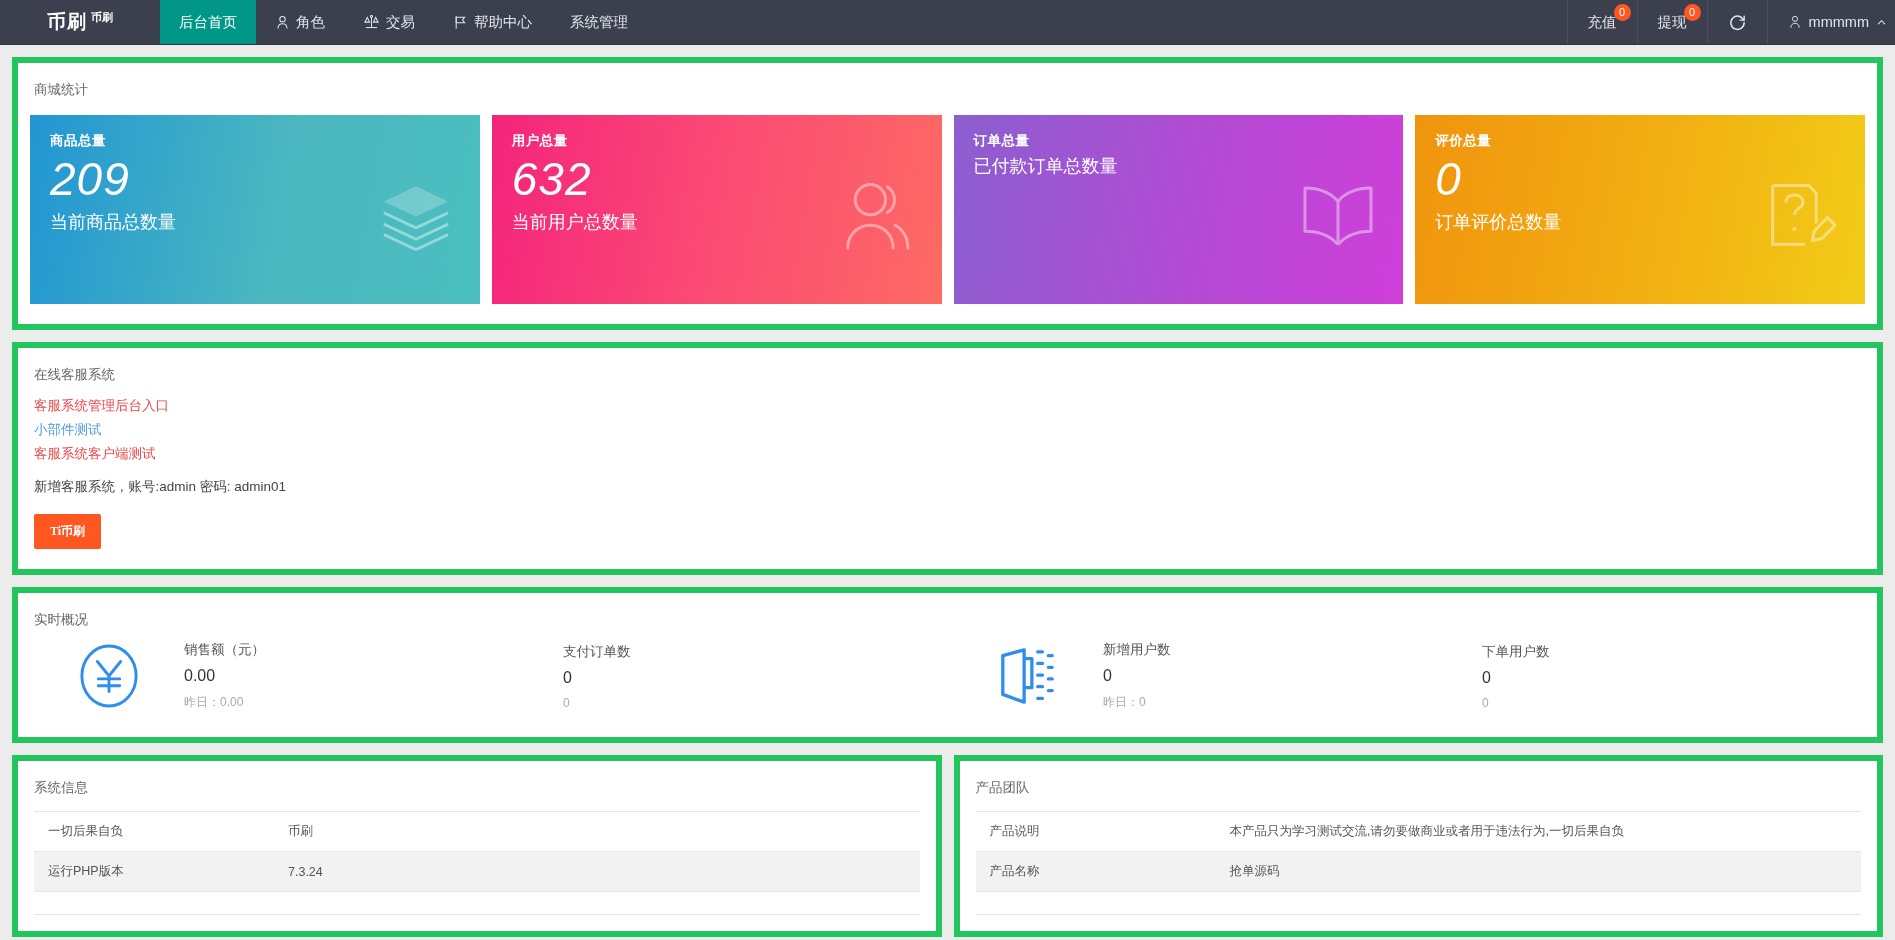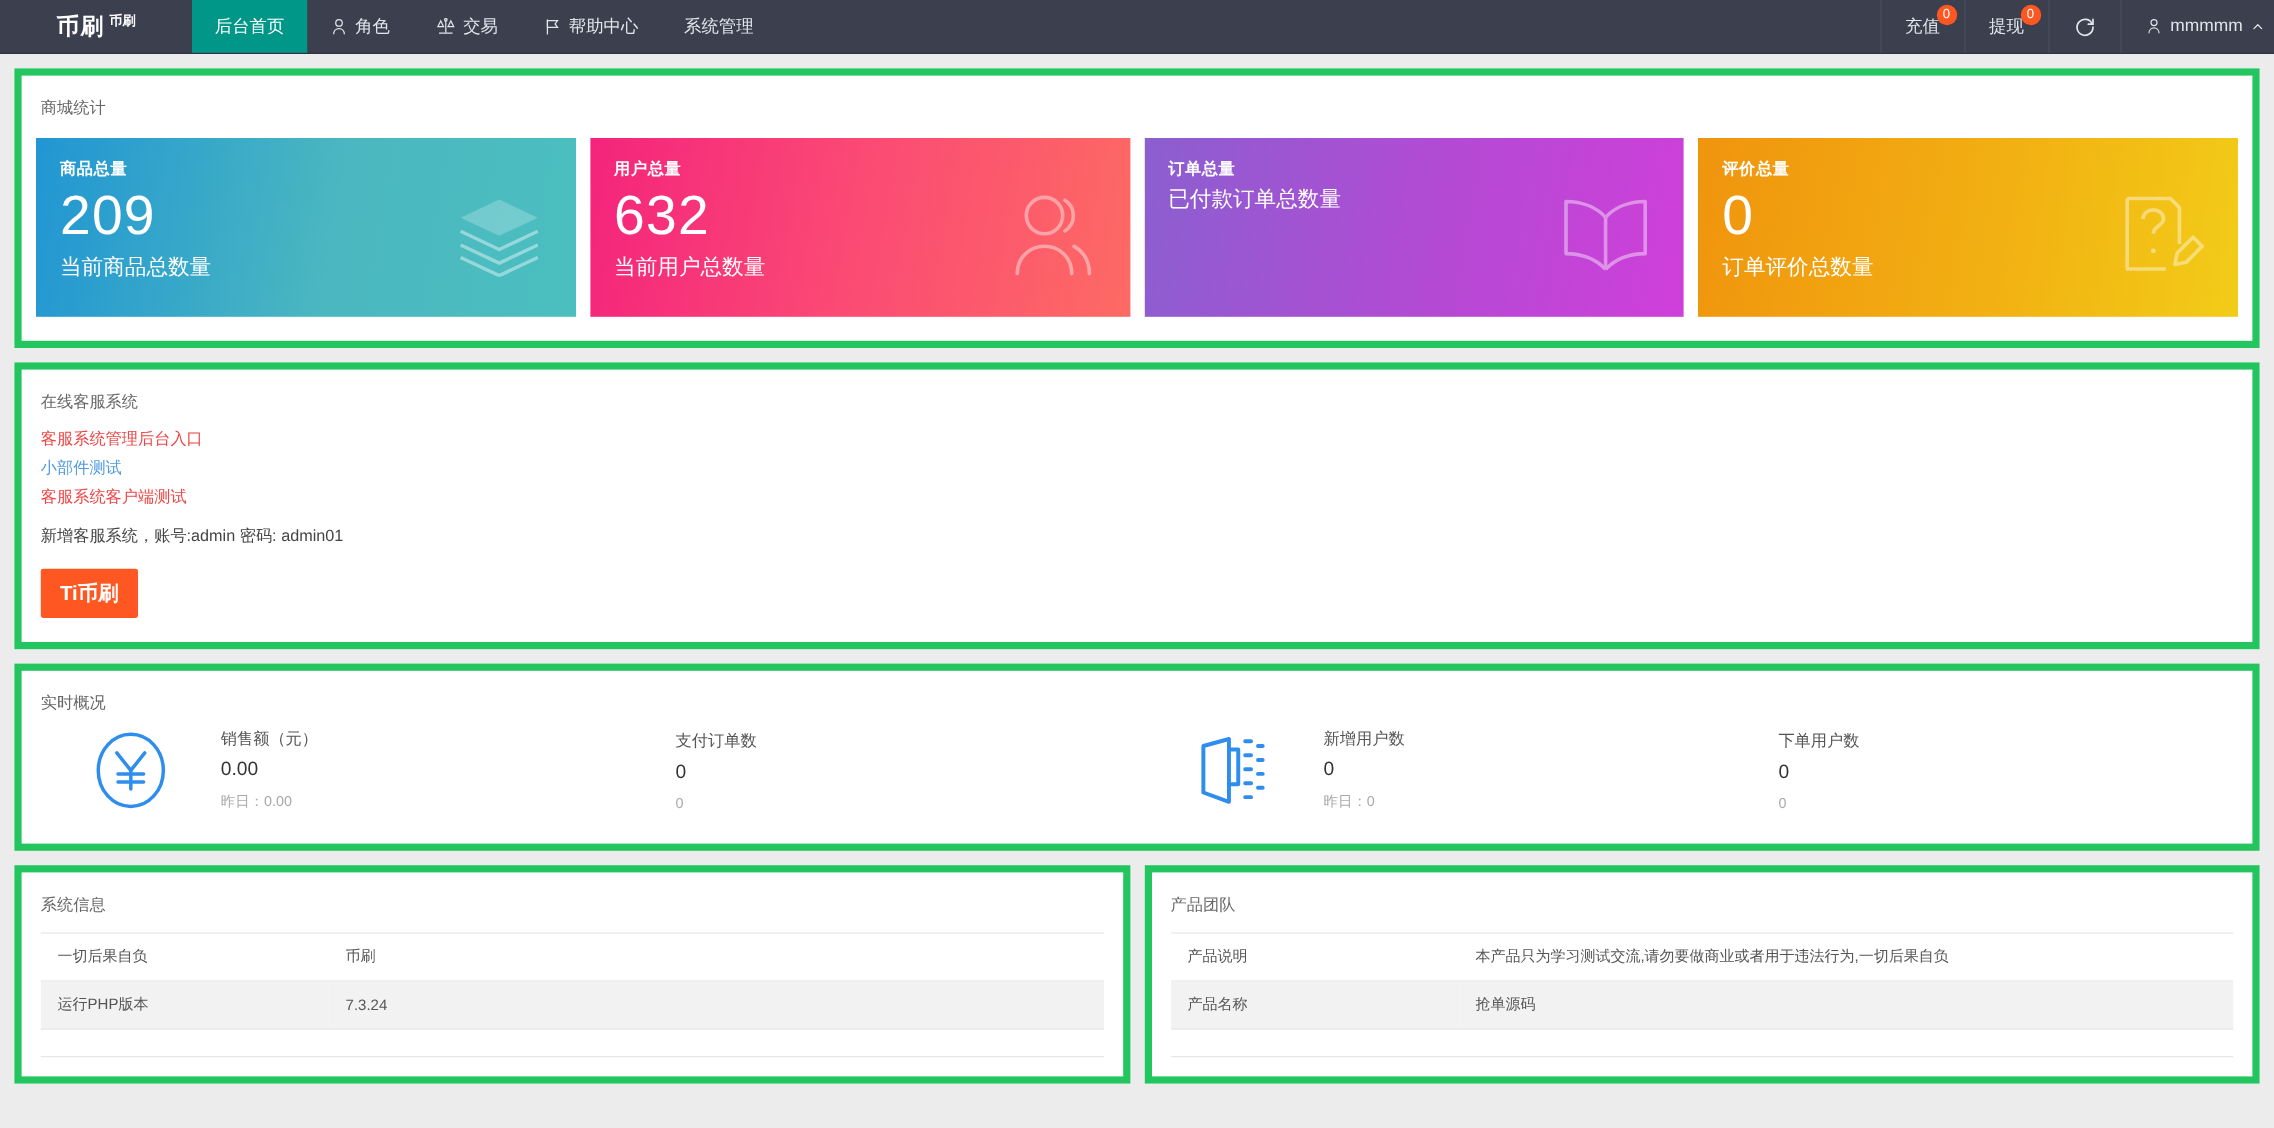--- a/index.html
+++ b/index.html
@@ -72,27 +72,27 @@
     font-size: 13.5px; color: #666;
     padding: 18px 16px 0 16px;
   }
 
   
   .cards {
     display: flex; gap: 12px;
     padding: 16px 12px 20px 12px;
   }
   .card {
-    flex: 1 1 0; height: 149px;
+    flex: 1 1 0; height: 189px;
     position: relative; overflow: hidden;
     padding: 17px 20px 0 20px;
     color: #fff;
   }
   .card-label { font-size: 13.5px; font-weight: 700; letter-spacing: .5px; }
-  .card-num { font-size: 46px; font-weight: 300; line-height: 1.12; margin-top: 4px; letter-spacing: 1px; }
+  .card-num { font-size: 46px; font-weight: 300; line-height: 1.12; margin-top: 4px; letter-spacing: 1px; font-style: italic; }
   .card-sub { font-size: 18px; font-weight: 400; margin-top: 4px; }
   .card-ico {
     position: absolute; right: 26px; top: 50%; transform: translateY(-42%);
     opacity: .42;
   }
   .card-ico svg { display: block; }
   .c-teal   { background: linear-gradient(100deg,#2196d3 0%,#4bb7c0 55%,#4bbfc0 100%); }
   .c-pink   { background: linear-gradient(100deg,#f4247c 0%,#fb4b74 50%,#fd6a63 100%); }
   .c-purple { background: linear-gradient(100deg,#8b5fd0 0%,#b44ad4 55%,#cf3fd9 100%); }
   .c-orange { background: linear-gradient(100deg,#f0940e 0%,#f2b012 55%,#f2cc18 100%); }
@@ -104,24 +104,24 @@
     display: block; color: #ef4444; font-size: 13.5px;
     text-decoration: none; line-height: 20px; margin-bottom: 4px;
     width: fit-content; cursor: pointer;
   }
   .svc-link.weak { color: #4d9ae0; }
   .svc-note { font-size: 13.5px; color: #444; margin-top: 14px; }
   .svc-btn {
     margin-top: 18px;
     display: inline-block;
     background: #ff5722; color: #fff;
-    font-size: 17px; font-weight: 700;
+    font-size: 12px; font-weight: 700;
     border: none; border-radius: 2px;
     padding: 9px 16px; cursor: pointer;
-    font-family: Liberation Sans, sans-serif;
+    font-family: Liberation Serif, serif;
   }
 
   
   .rt-row {
     display: flex; align-items: center;
     padding: 12px 16px 26px 16px;
     gap: 11px;
   }
   .rt-group { display: flex; align-items: center; flex: 1 1 0; }
   .rt-ico { width: 150px; flex: 0 0 150px; display: flex; justify-content: center; }

